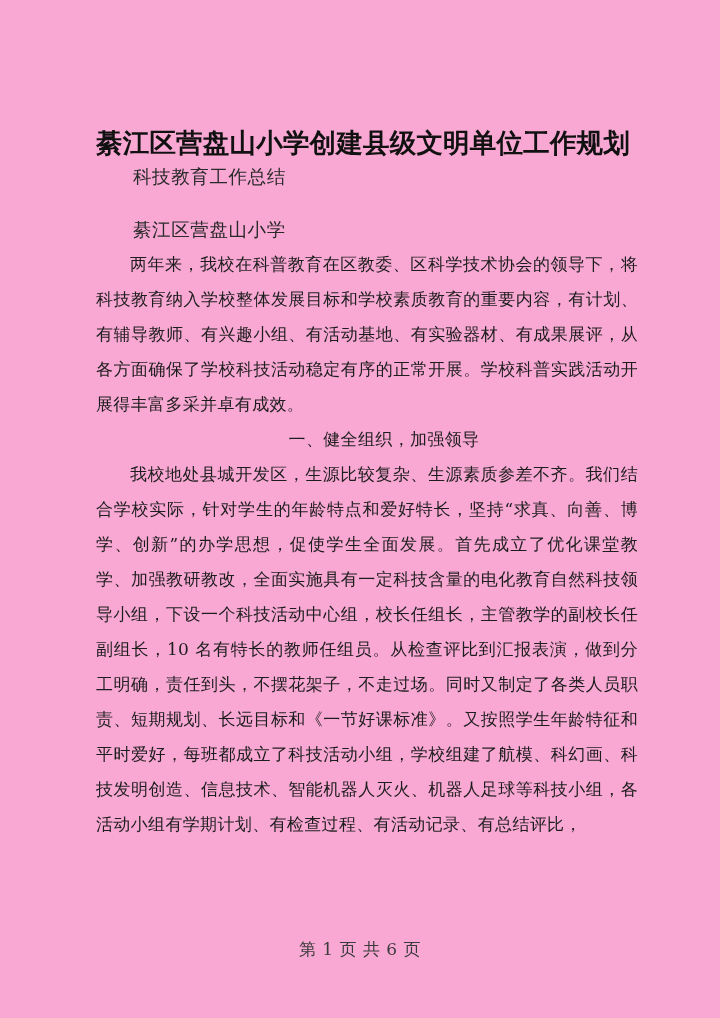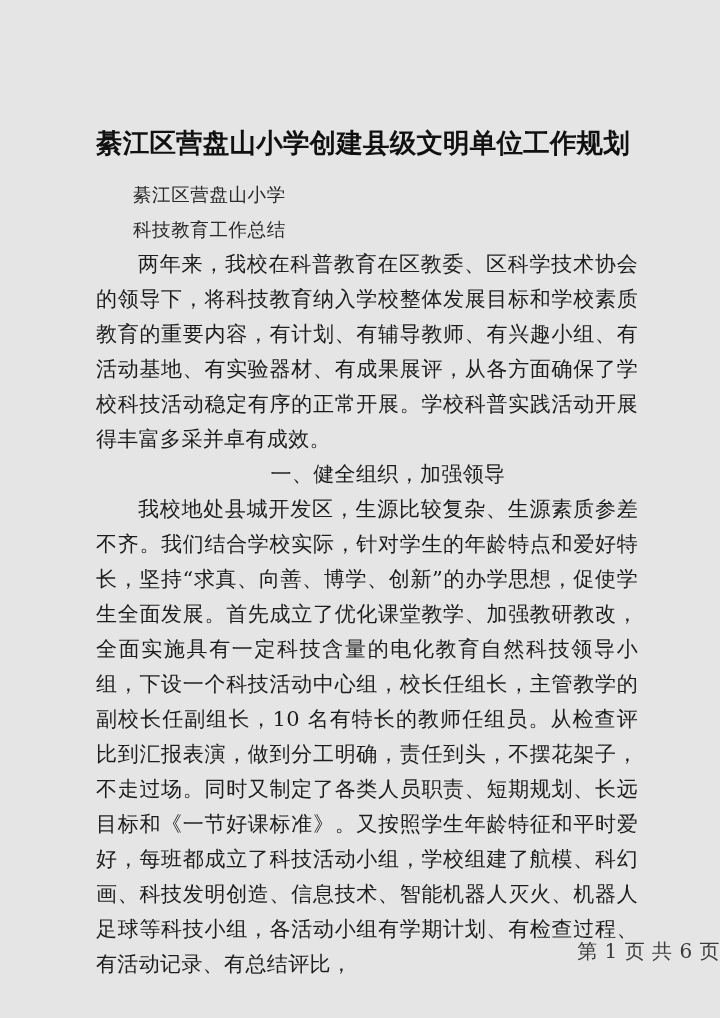--- a/index.html
+++ b/index.html
@@ -5,21 +5,21 @@
 <style>
   html, body {
     margin: 0;
     padding: 0;
     background: #ffffff;
   }
   .page {
     position: relative;
     width: 720px;
     height: 1018px;
-    background: #e5e5e5;
+    background: #f9a8d4;
     overflow: hidden;
     font-family: "DejaVu Serif", "Liberation Serif", serif;
     color: #000000;
     box-sizing: border-box;
   }
   .doc-body {
     position: absolute;
     left: 96px;
     top: 0;
     width: 542px;
@@ -41,56 +41,56 @@
     line-height: 35px;
     color: #2a2a2a;
     text-indent: 2em;
     margin: 0;
     letter-spacing: 0.6px;
   }
   .sub-line.first {
     margin-top: 18px;
   }
   .para {
-    font-size: 21px;
+    font-size: 17px;
     line-height: 35px;
     color: #1d1d1d;
     margin: 0;
     text-align: justify;
     text-justify: inter-character;
     text-indent: 2em;
     letter-spacing: 0.35px;
   }
   .para.section-heading {
     text-align: center;
   }
   .footer {
     position: absolute;
     left: 0;
     top: 938px;
     width: 720px;
-    text-align: right;
-    font-size: 20px;
+    text-align: center;
+    font-size: 17px;
     color: #3b3b3b;
     letter-spacing: 0.5px;
     font-family: "DejaVu Serif", "Liberation Serif", serif;
   }
 </style>
 </head>
 <body>
 
 <div class="page">
 
   <div class="doc-body">
 
     <h1 class="doc-title">綦江区营盘山小学创建县级文明单位工作规划</h1>
 
+    <p class="sub-line">科技教育工作总结</p>
+
     <p class="sub-line first">綦江区营盘山小学</p>
-
-    <p class="sub-line">科技教育工作总结</p>
 
     <p class="para">两年来，我校在科普教育在区教委、区科学技术协会的领导下，将科技教育纳入学校整体发展目标和学校素质教育的重要内容，有计划、有辅导教师、有兴趣小组、有活动基地、有实验器材、有成果展评，从各方面确保了学校科技活动稳定有序的正常开展。学校科普实践活动开展得丰富多采并卓有成效。</p>
 
     <p class="para section-heading">一、健全组织，加强领导</p>
 
     <p class="para">我校地处县城开发区，生源比较复杂、生源素质参差不齐。我们结合学校实际，针对学生的年龄特点和爱好特长，坚持“求真、向善、博学、创新”的办学思想，促使学生全面发展。首先成立了优化课堂教学、加强教研教改，全面实施具有一定科技含量的电化教育自然科技领导小组，下设一个科技活动中心组，校长任组长，主管教学的副校长任副组长，10 名有特长的教师任组员。从检查评比到汇报表演，做到分工明确，责任到头，不摆花架子，不走过场。同时又制定了各类人员职责、短期规划、长远目标和《一节好课标准》。又按照学生年龄特征和平时爱好，每班都成立了科技活动小组，学校组建了航模、科幻画、科技发明创造、信息技术、智能机器人灭火、机器人足球等科技小组，各活动小组有学期计划、有检查过程、有活动记录、有总结评比，</p>
 
   </div>
 
   <div class="footer">第 1 页  共 6 页</div>

